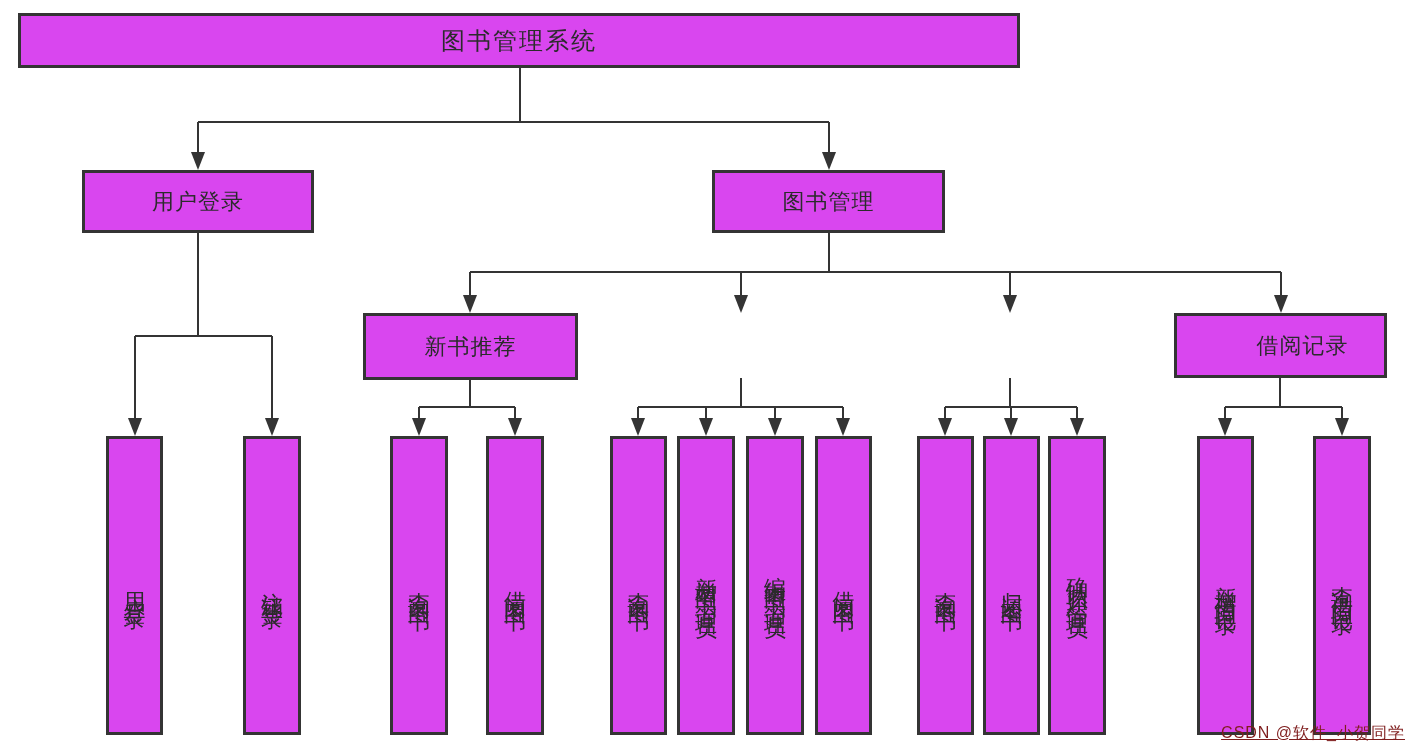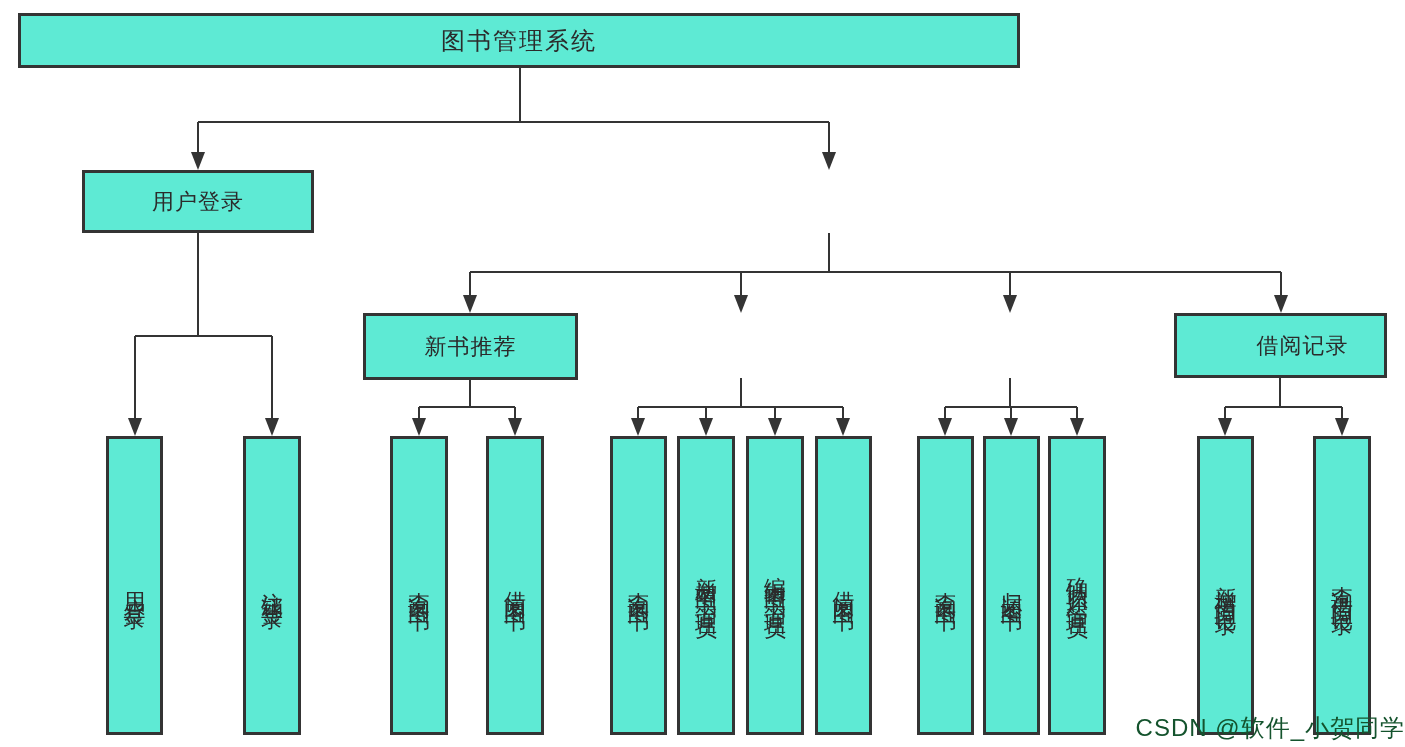--- a/index.html
+++ b/index.html
@@ -8,45 +8,46 @@
     width:1405px;height:747px;
     background:#ffffff;
     font-family:"Liberation Sans",sans-serif;
     overflow:hidden;
   }
   .connectors{position:absolute;left:0;top:0;z-index:1;}
   .node{
     position:absolute;
     box-sizing:border-box;
     border:3px solid #343434;
-    background:#5eead4;
+    background:#d946ef;
     display:flex;
     align-items:center;
     justify-content:center;
     color:#2b2b2b;
     z-index:2;
   }
   .h-node{font-size:22px;letter-spacing:1px;white-space:nowrap;}
   .root-node{font-size:24px;letter-spacing:2px;}
   .leaf{
     writing-mode:vertical-rl;
     text-orientation:mixed;
     font-size:22px;
     letter-spacing:6px;
     line-height:1;
   }
   .watermark{
     position:absolute;
     right:0;
     bottom:3px;
     z-index:5;
-    font-size:24px;
-    color:#14532d;
+    font-size:16px;
+    color:#7f1d1d;
     white-space:nowrap;
     letter-spacing:1px;
+    text-decoration:underline;
   }
 </style>
 </head>
 <body>
 
 <div class="canvas">
 
   <svg class="connectors" width="1405" height="747" viewBox="0 0 1405 747">
     <g stroke="#343434" stroke-width="2" fill="none">
       <g>
@@ -90,20 +91,21 @@
       <polygon points="1004,418 1018,418 1011,436"></polygon>
       <polygon points="1070,418 1084,418 1077,436"></polygon>
       <polygon points="1218,418 1232,418 1225,436"></polygon>
       <polygon points="1335,418 1349,418 1342,436"></polygon>
     </g>
   </svg>
 
   <div class="node h-node root-node" style="left:18px;top:13px;width:1002px;height:55px;">图书管理系统</div>
 
   <div class="node h-node" style="left:82px;top:170px;width:232px;height:63px;">用户登录</div>
+  <div class="node h-node" style="left:712px;top:170px;width:233px;height:63px;">图书管理</div>
 
   <div class="node h-node" style="left:363px;top:313px;width:215px;height:67px;">新书推荐</div>
   <div class="node h-node" style="left:1174px;top:313px;width:213px;height:65px;padding-left:44px;">借阅记录</div>
 
   <div class="node leaf" style="left:106px;top:436px;width:57px;height:299px;">用户登录</div>
   <div class="node leaf" style="left:243px;top:436px;width:58px;height:299px;">注销登录</div>
 
   <div class="node leaf" style="left:390px;top:436px;width:58px;height:299px;">查询图书</div>
   <div class="node leaf" style="left:486px;top:436px;width:58px;height:299px;">借阅图书</div>
 

